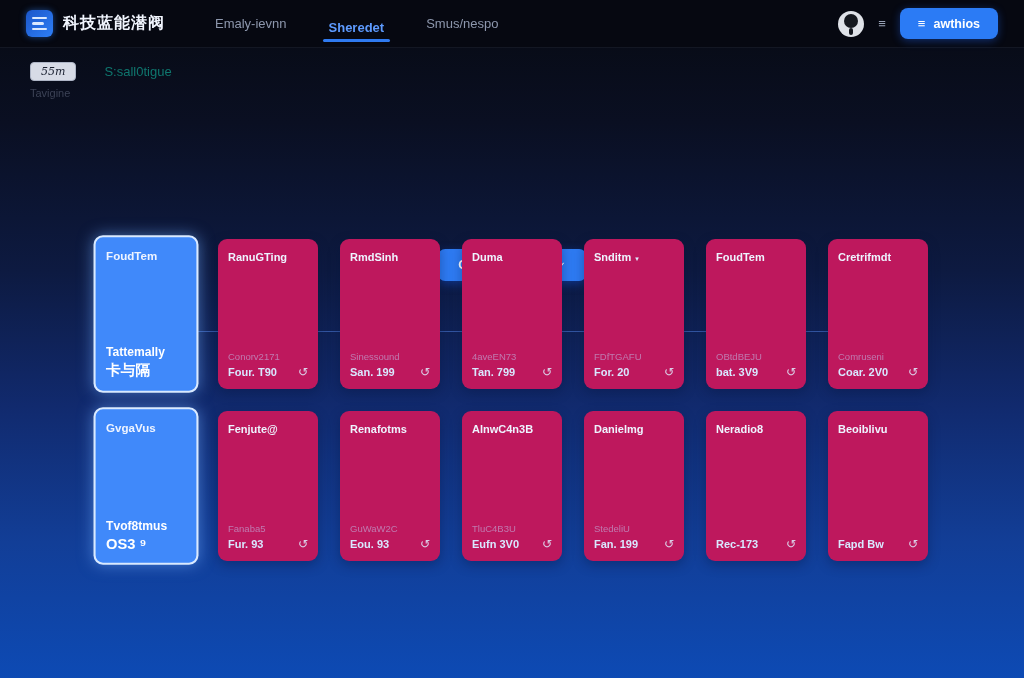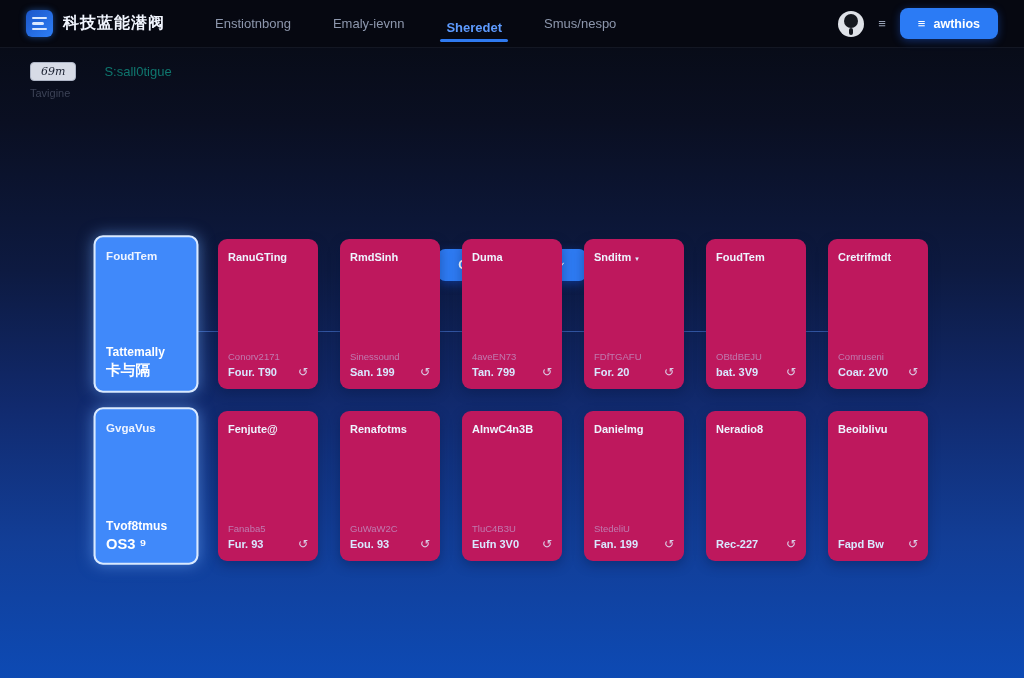--- a/index.html
+++ b/index.html
@@ -112,38 +112,37 @@
 <header class="navbar">
   <div class="logo">
     <span class="logo-mark">
         <i></i>
         <i></i>
         <i></i>
       </span>
     <span class="logo-text">科技蓝能潜阀</span>
   </div>
   <nav class="nav-items" id="nav-items">
-      <span class="nav-item">Enstiotnbong</span>
       <span class="nav-item">Emaly-ievnn</span>
       <span class="nav-item active">Sheredet</span>
       <span class="nav-item">Smus/nespo</span>
     </nav>
   <div class="nav-right">
     <div class="avatar"></div>
     <span class="panel-glyph">≡</span>
     <button class="cta-btn">
       <span class="glyph">≡</span>
       <span>awthios</span>
     </button>
   </div>
 </header>
 
 <section class="page-head">
   <div class="title-row">
-    <span class="title-badge">69m</span>
+    <span class="title-badge">55m</span>
     <span class="title-note">S:sall0tigue</span>
   </div>
   <p class="page-subtitle">Tavigine</p>
 </section>
 
 <main class="tree">
   <button class="root-btn">
     <span>Osobtonturbdy</span>
     <span class="check">✓</span>
   </button>
@@ -287,21 +286,21 @@
           <span class="action">↺</span>
         </div>
       </div>
       <div class="card">
         <div class="card-title">
           <span>Neradio8</span>
         </div>
         <div class="card-body"></div>
         <div class="card-meta1"></div>
         <div class="card-meta2">
-          <span class="label">Rec-227</span>
+          <span class="label">Rec-173</span>
           <span class="action">↺</span>
         </div>
       </div>
       <div class="card">
         <div class="card-title">
           <span>Beoiblivu</span>
         </div>
         <div class="card-body"></div>
         <div class="card-meta1"></div>
         <div class="card-meta2">

